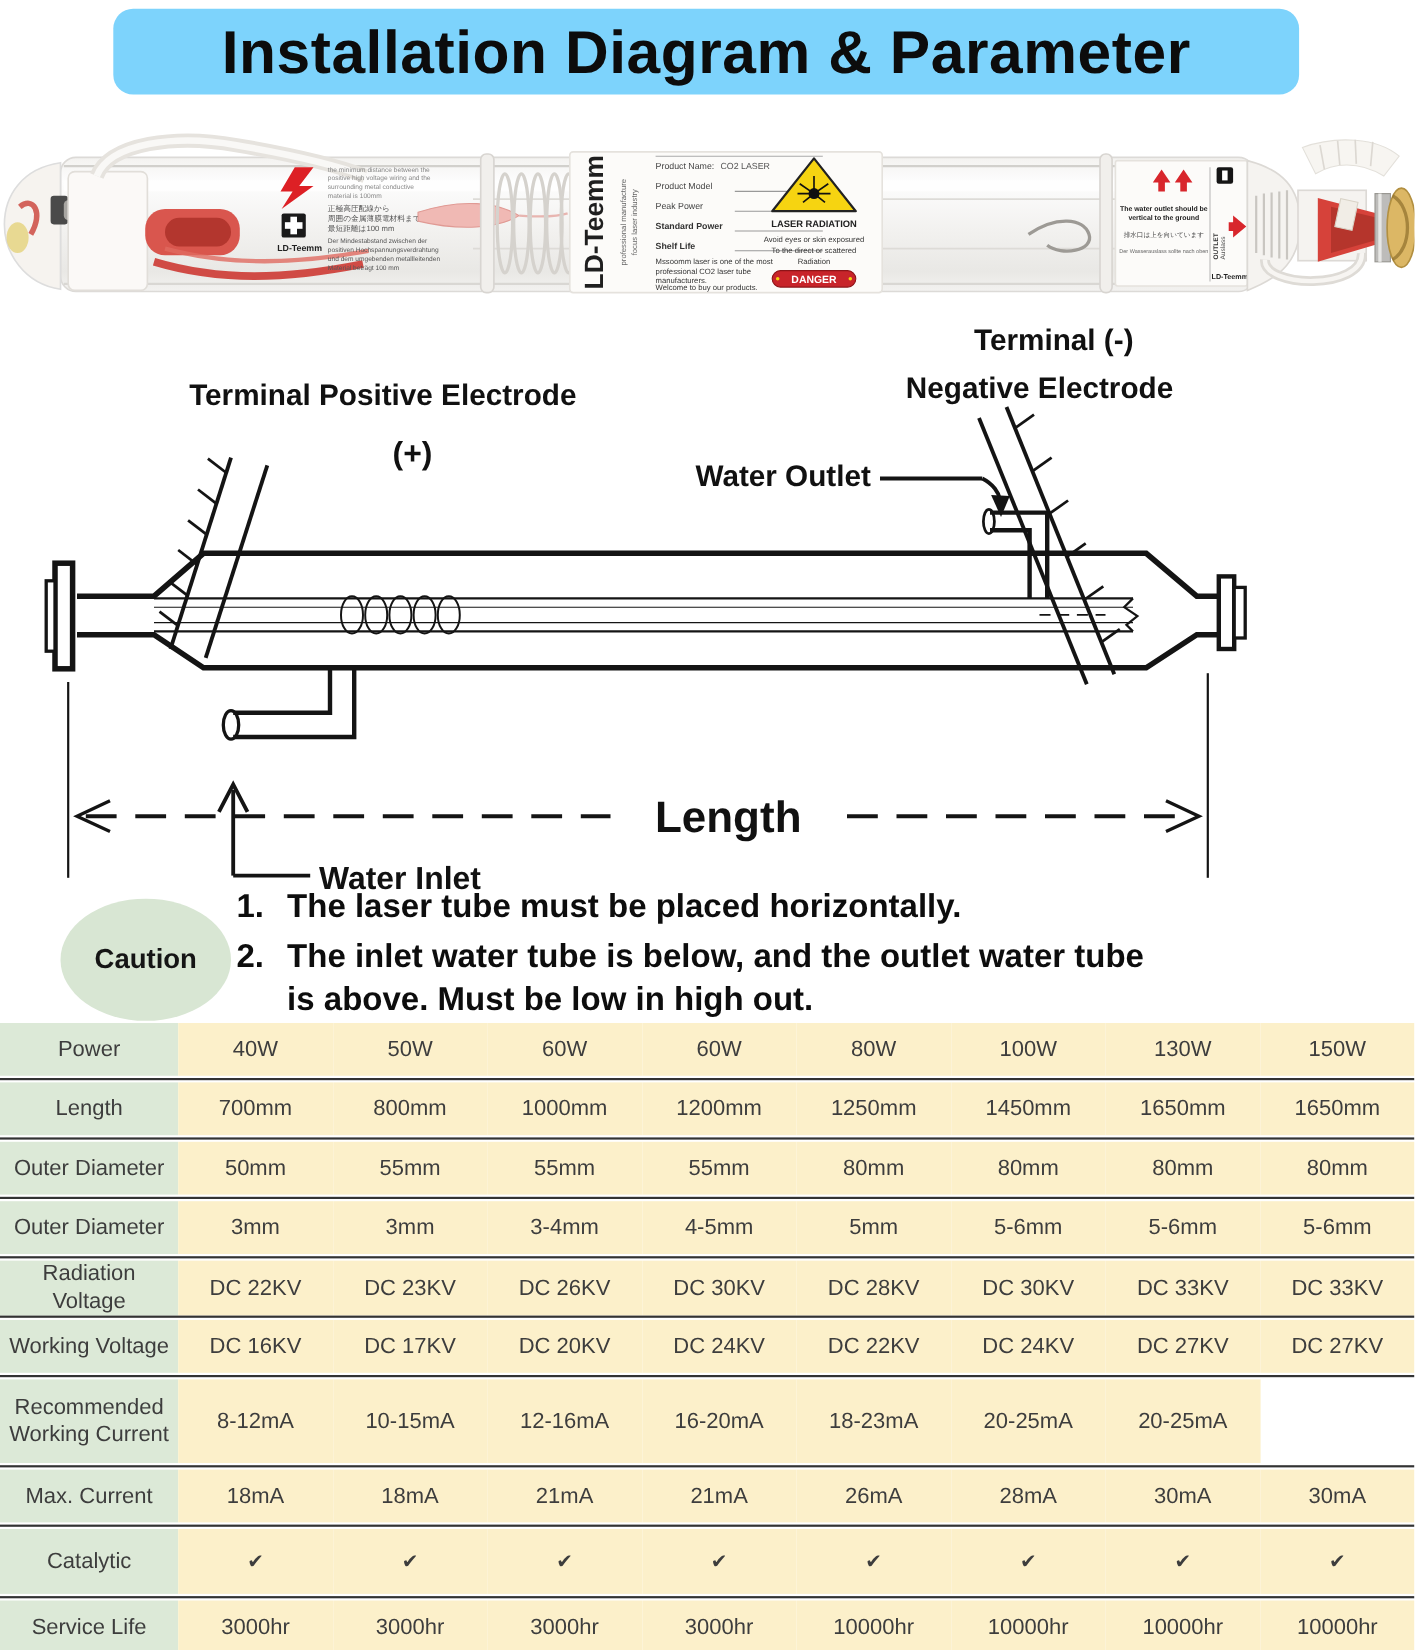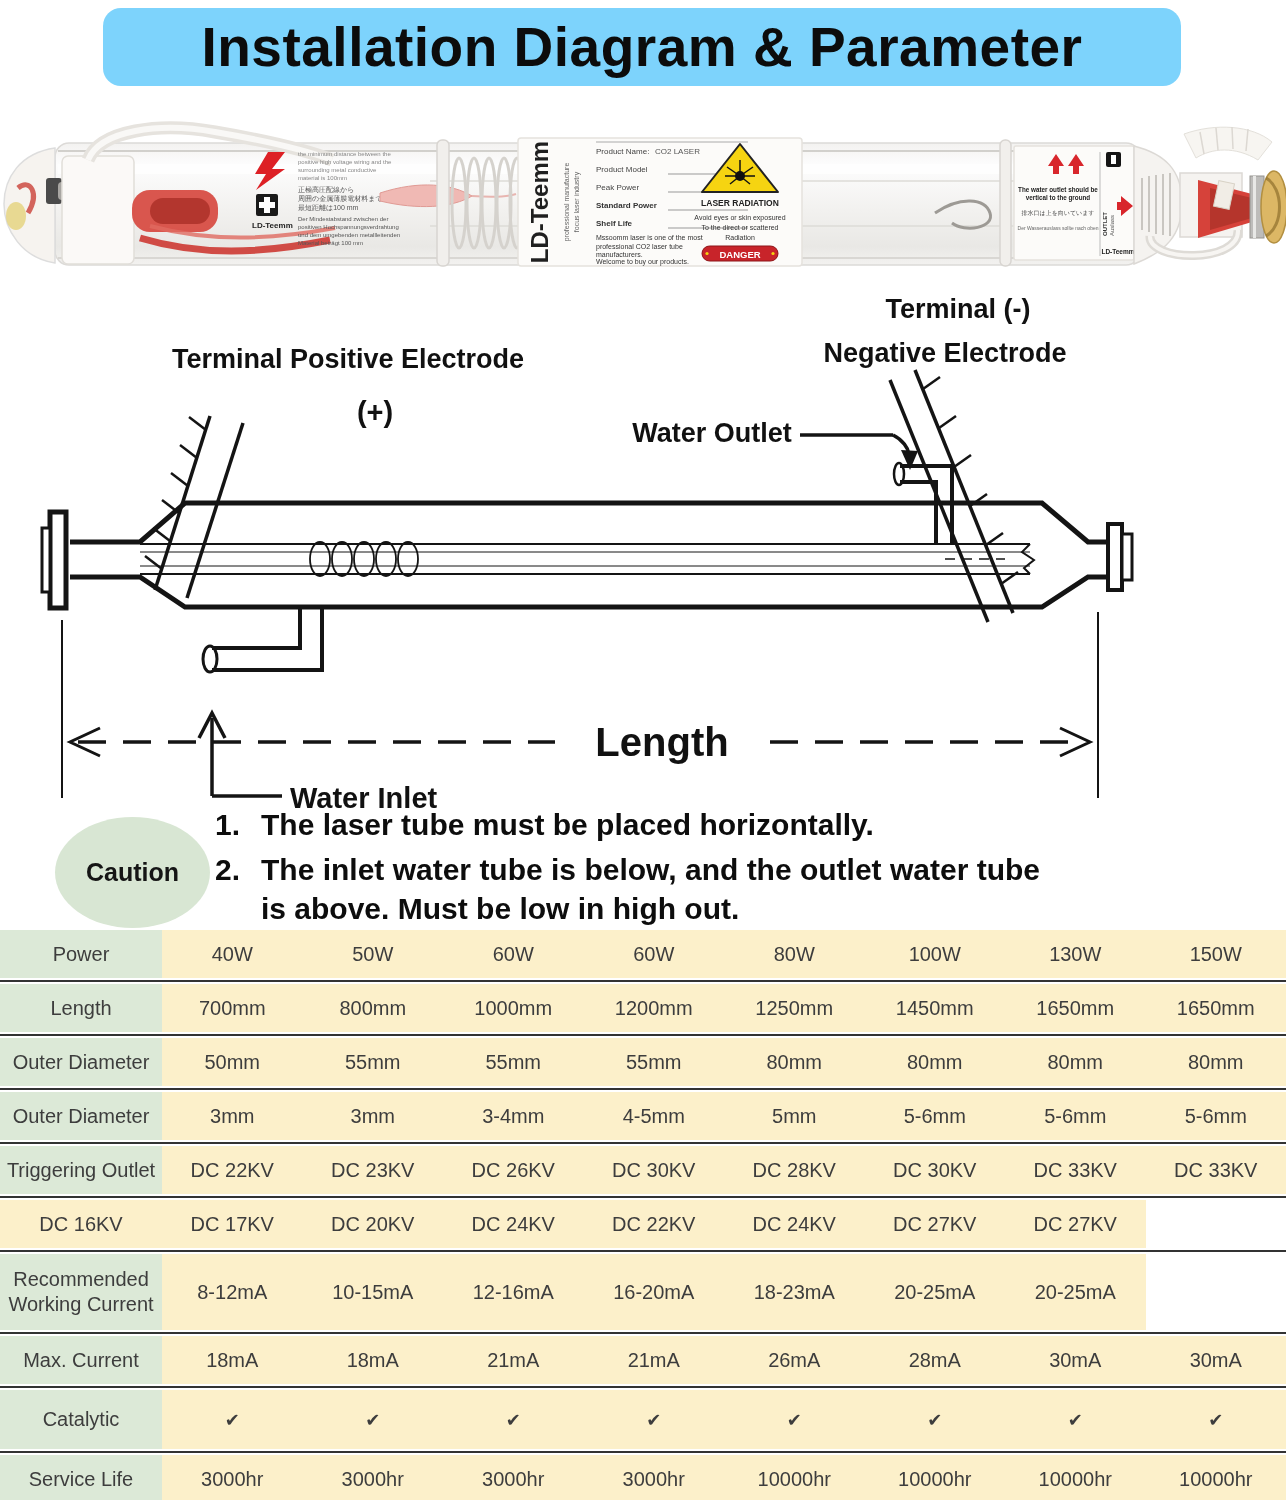--- a/index.html
+++ b/index.html
@@ -351,34 +351,35 @@
       <div class="t-cell">4-5mm</div>
       <div class="t-cell">5mm</div>
       <div class="t-cell">5-6mm</div>
       <div class="t-cell">5-6mm</div>
       <div class="t-cell">5-6mm</div>
     </div>
     <div class="sep">
       <div class="sepline"></div>
     </div>
     <div class="t-row" style="height: 48px;">
-      <div class="t-label">Triggering Outlet</div>
+      <div class="t-label">Radiation Voltage</div>
       <div class="t-cell">DC 22KV</div>
       <div class="t-cell">DC 23KV</div>
       <div class="t-cell">DC 26KV</div>
       <div class="t-cell">DC 30KV</div>
       <div class="t-cell">DC 28KV</div>
       <div class="t-cell">DC 30KV</div>
       <div class="t-cell">DC 33KV</div>
       <div class="t-cell">DC 33KV</div>
     </div>
     <div class="sep">
       <div class="sepline"></div>
     </div>
     <div class="t-row" style="height: 48px;">
+      <div class="t-label">Working Voltage</div>
       <div class="t-cell">DC 16KV</div>
       <div class="t-cell">DC 17KV</div>
       <div class="t-cell">DC 20KV</div>
       <div class="t-cell">DC 24KV</div>
       <div class="t-cell">DC 22KV</div>
       <div class="t-cell">DC 24KV</div>
       <div class="t-cell">DC 27KV</div>
       <div class="t-cell">DC 27KV</div>
     </div>
     <div class="sep">

